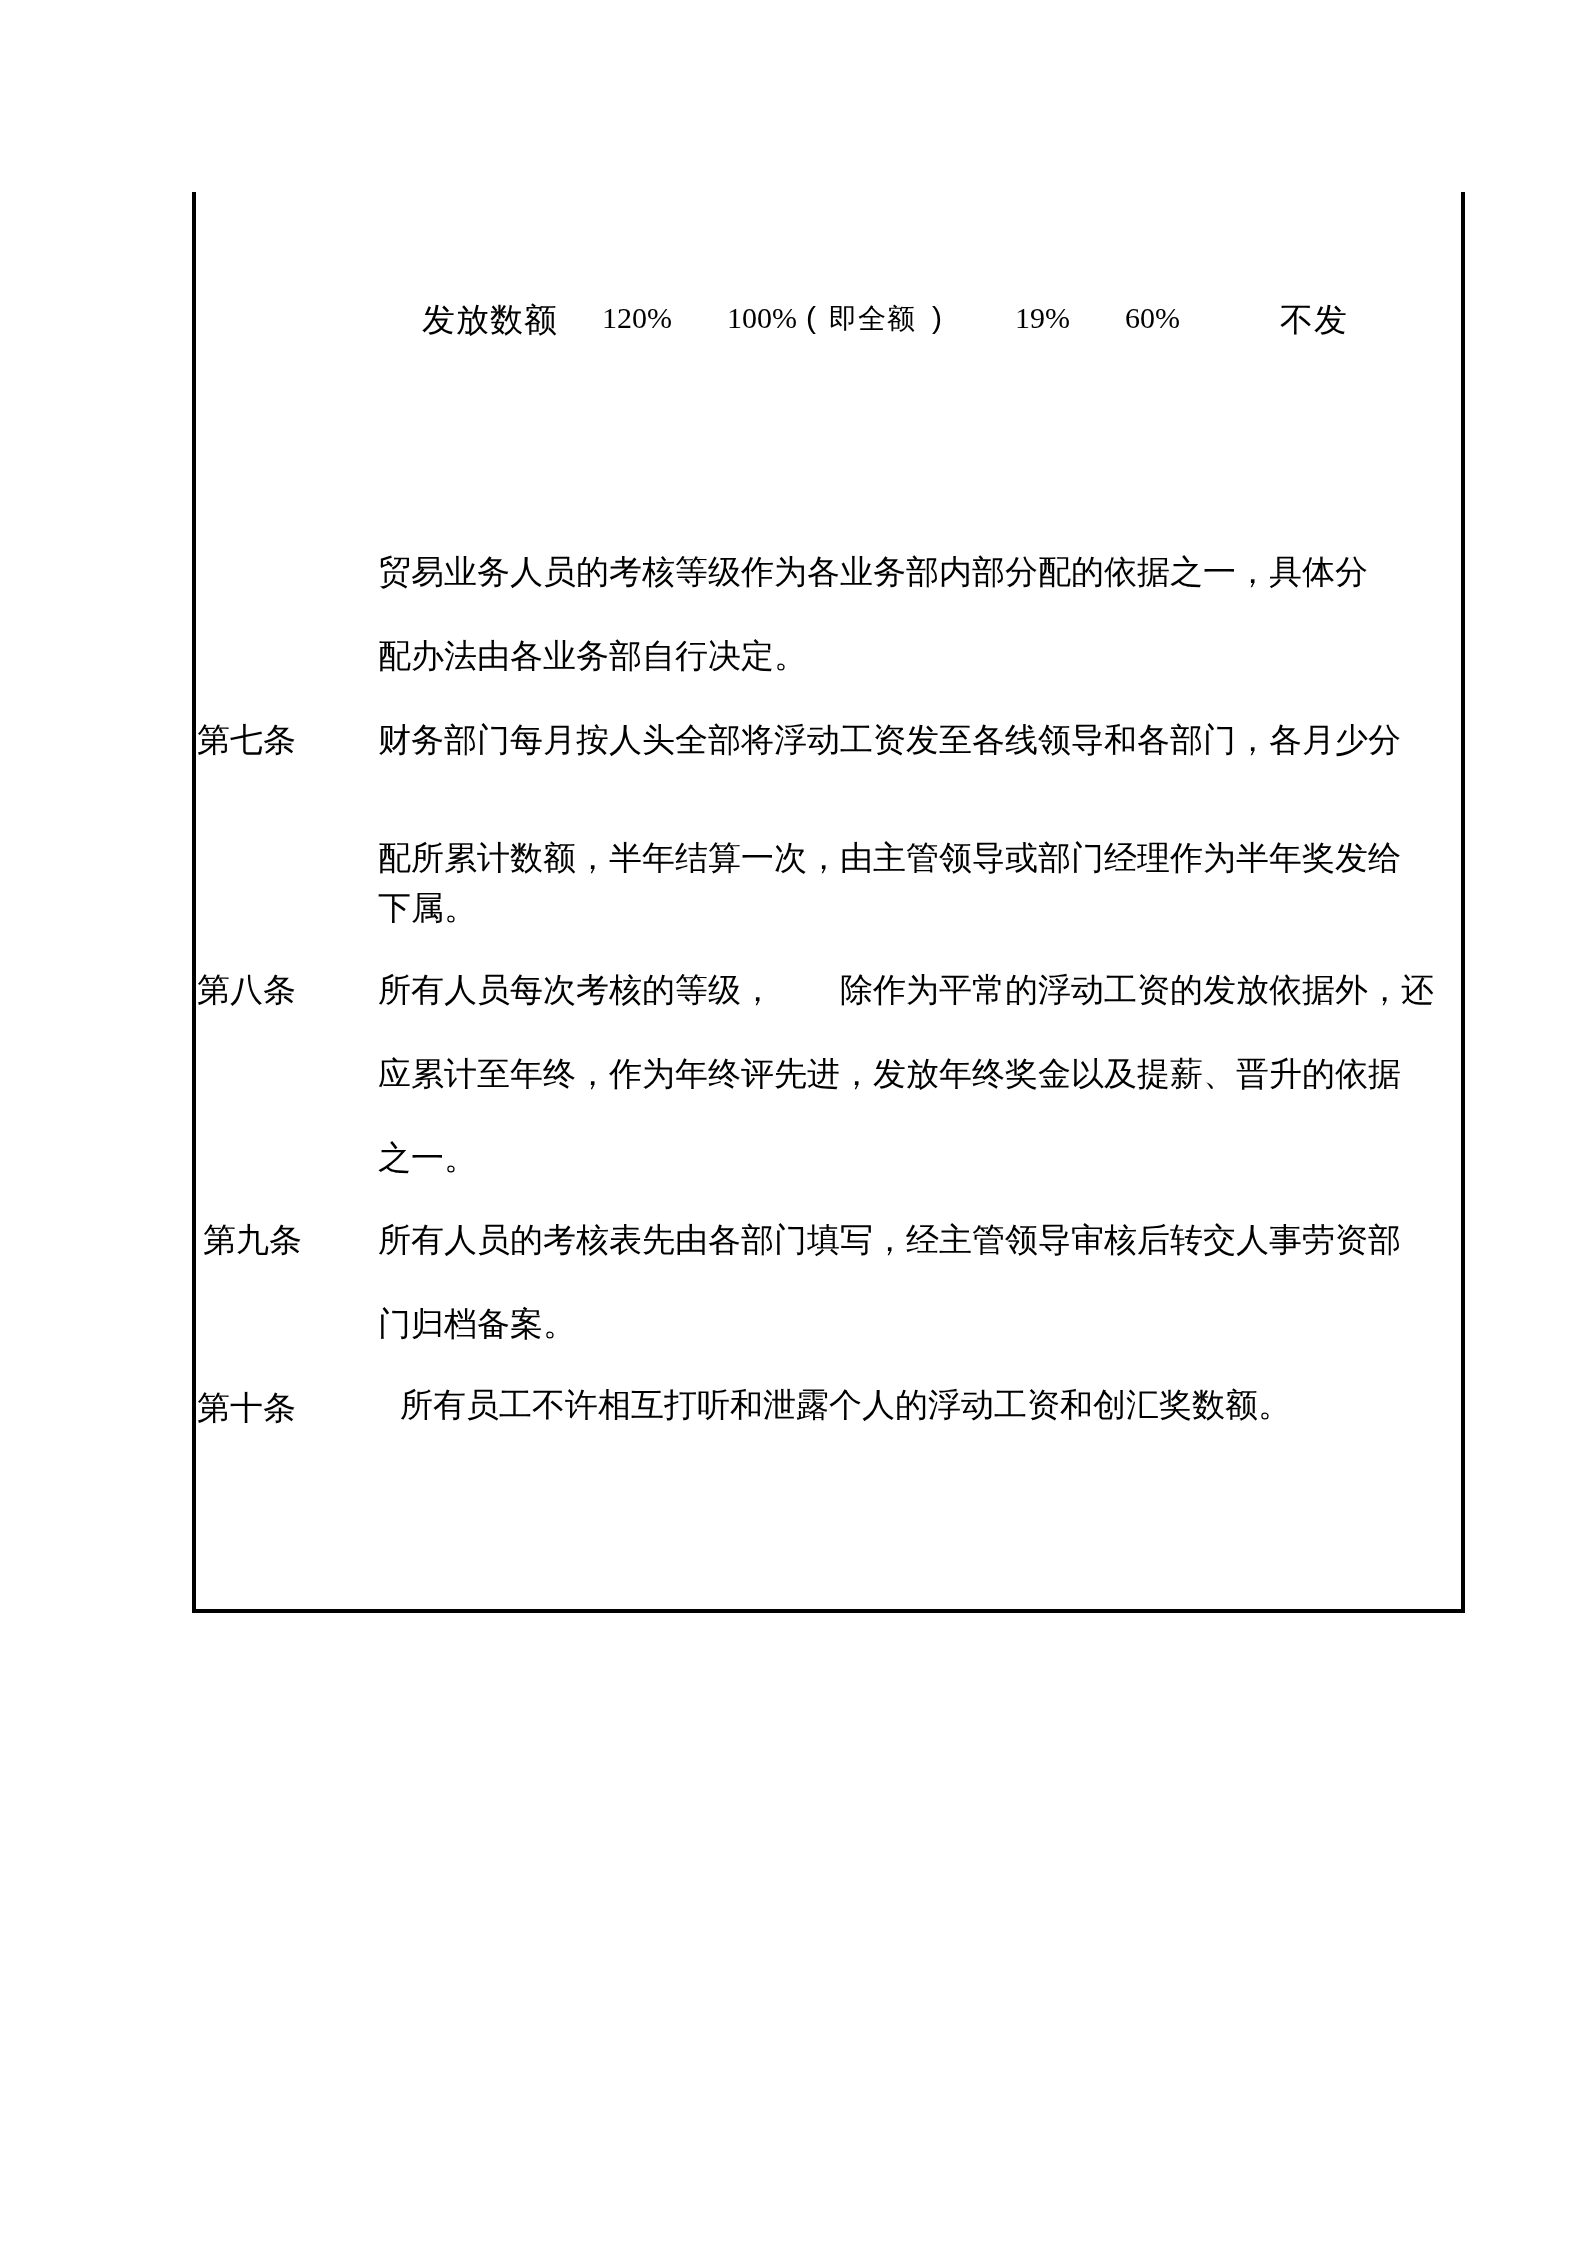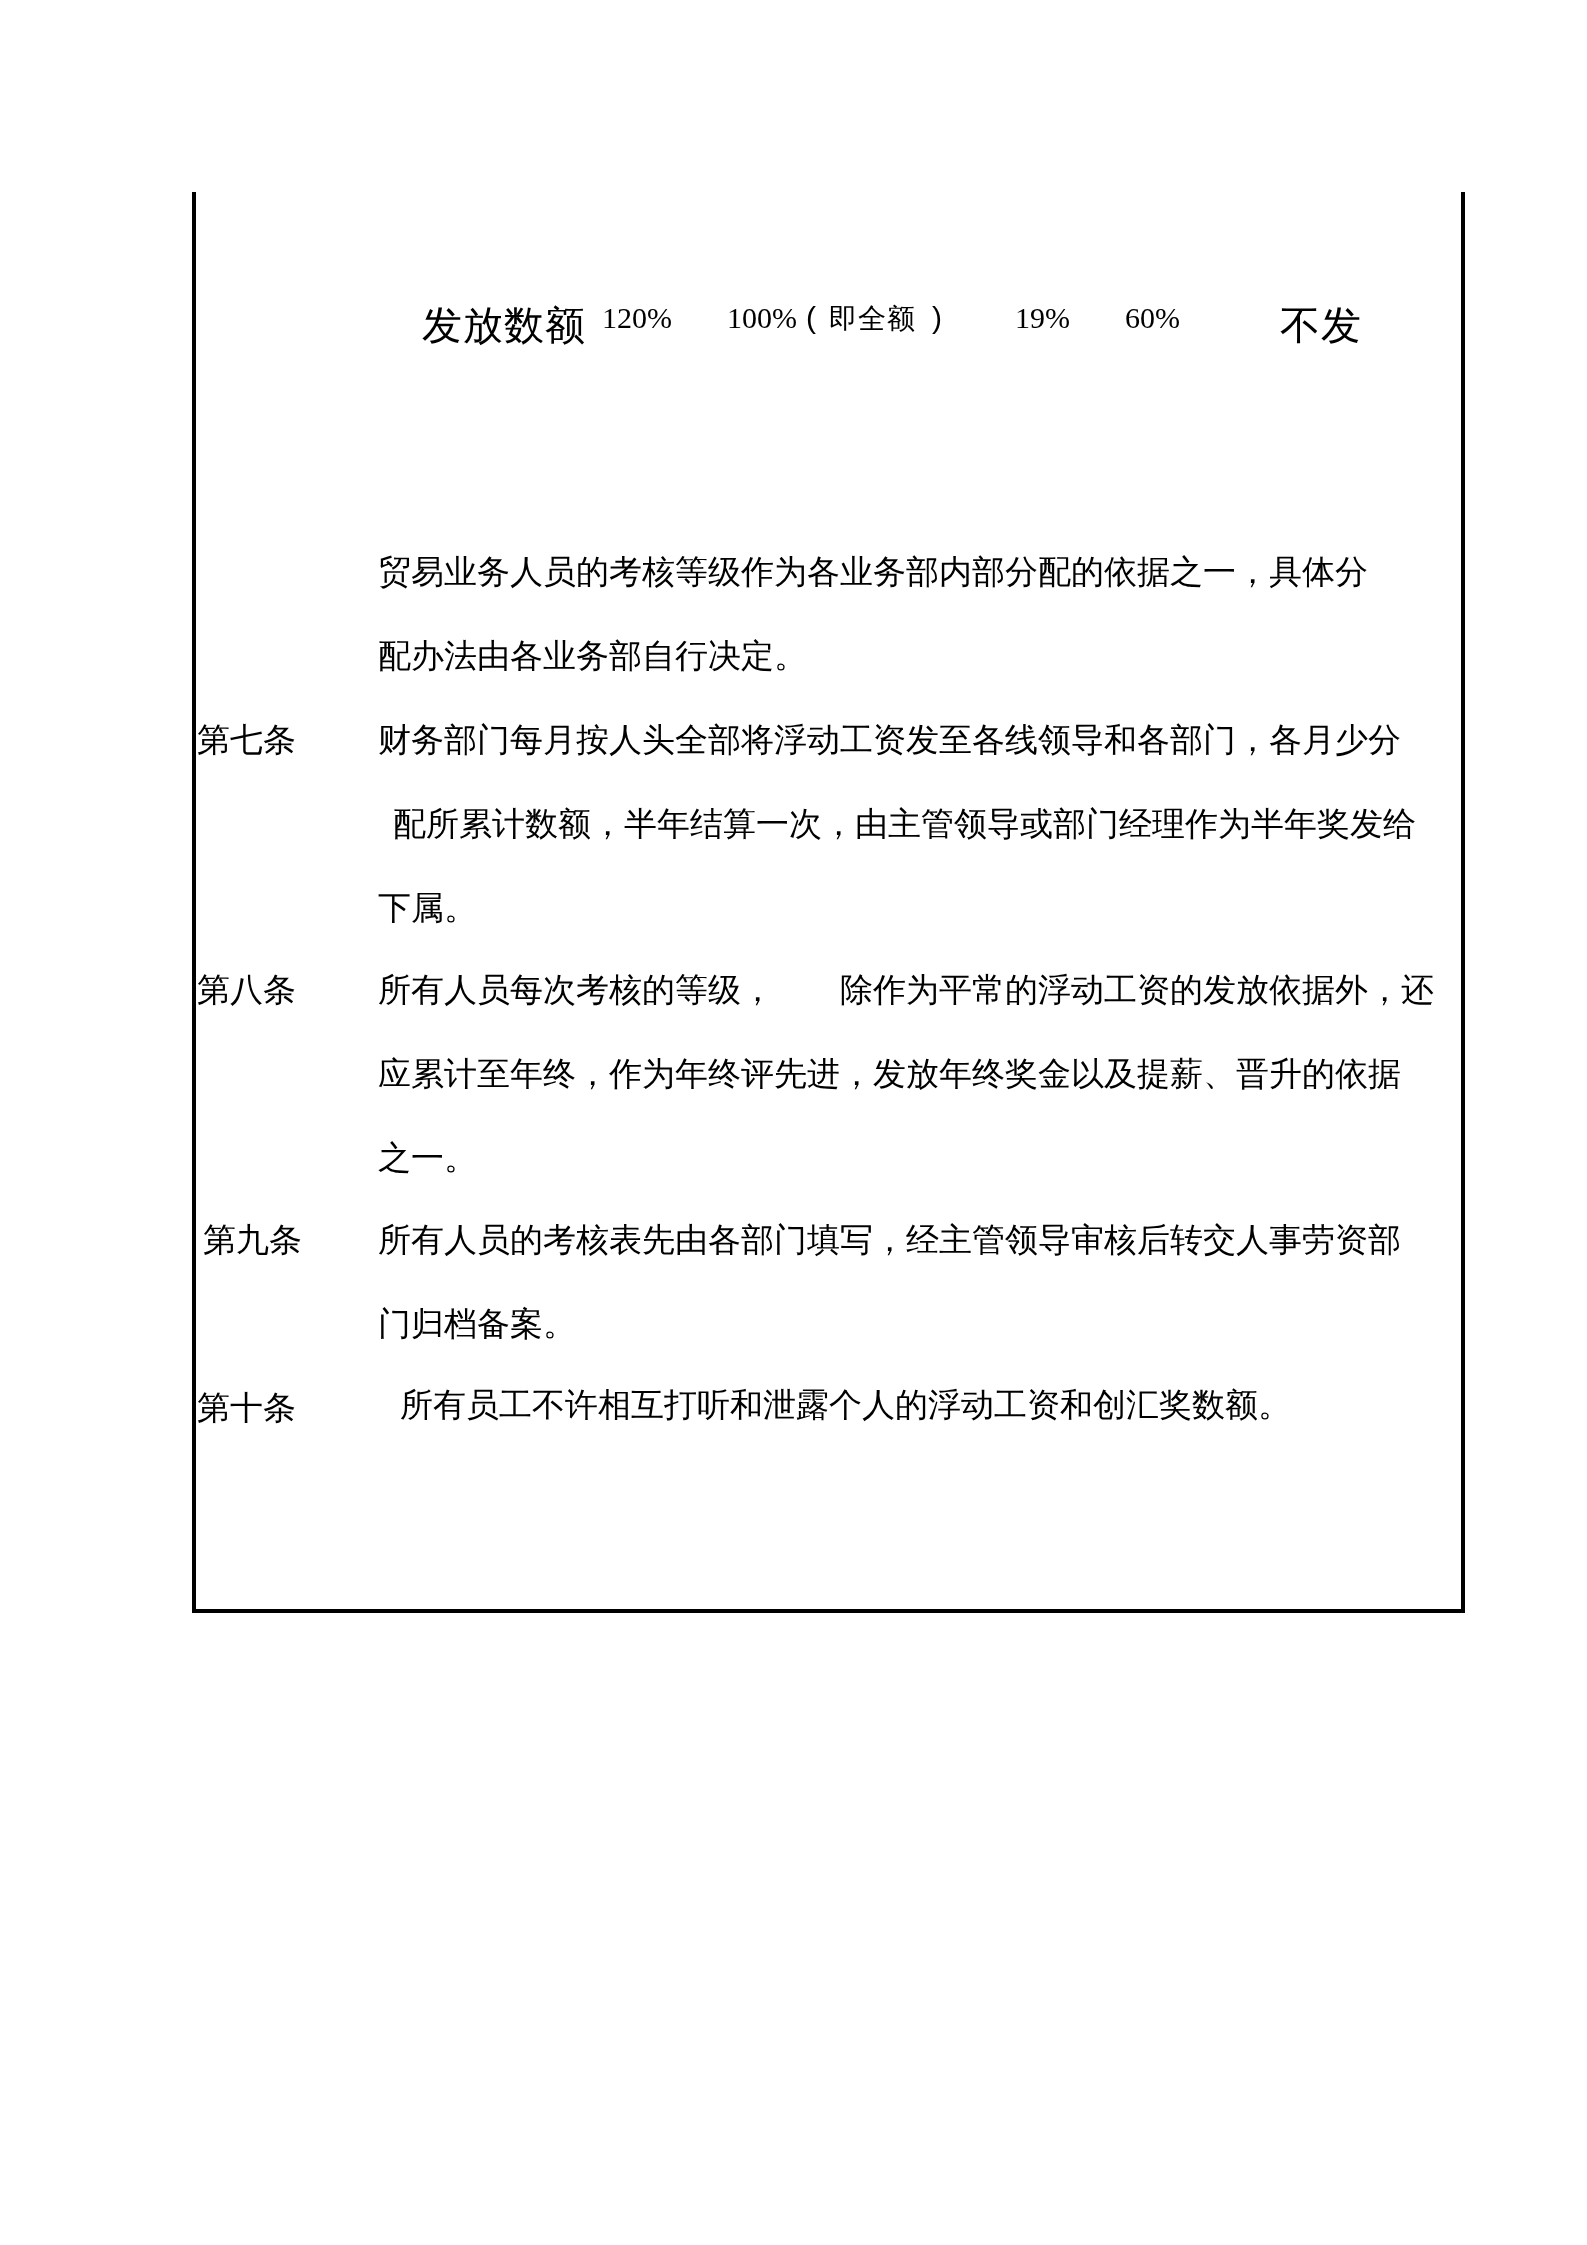--- a/index.html
+++ b/index.html
@@ -28,21 +28,21 @@
       border-top: none;
     }
     .abs {
       position: absolute;
       white-space: nowrap;
       font-size: 33px;
       line-height: 40px;
     }
     .cn {
       font-family: "DejaVu Serif", "Liberation Serif", serif;
-      font-size: 40px;
+      font-size: 33px;
       letter-spacing: 1px;
     }
     .num {
       font-family: Liberation Serif, serif;
       font-size: 30px;
     }
     .paren {
       font-family: "Liberation Sans", "DejaVu Sans", sans-serif;
       font-size: 30px;
     }
@@ -74,21 +74,21 @@
 </div>
 
 <div>
   <span class="abs body-line" style="left:378px; top:552px;">贸易业务人员的考核等级作为各业务部内部分配的依据之一，具体分</span>
   <span class="abs body-line" style="left:378px; top:636px;">配办法由各业务部自行决定。</span>
 </div>
 
 <div>
   <span class="abs label" style="left:197px; top:720px;">第七条</span>
   <span class="abs body-line" style="left:378px; top:720px;">财务部门每月按人头全部将浮动工资发至各线领导和各部门，各月少分</span>
-  <span class="abs body-line" style="left:378px; top:804px;margin-left:15px;">配所累计数额，半年结算一次，由主管领导或部门经理作为半年奖发给</span>
+  <span class="abs body-line" style="left:378px; top:838px;">配所累计数额，半年结算一次，由主管领导或部门经理作为半年奖发给</span>
   <span class="abs body-line" style="left:378px; top:888px;">下属。</span>
 </div>
 
 <div>
   <span class="abs label" style="left:197px; top:970px;">第八条</span>
   <span class="abs body-line" style="left:378px; top:970px;">所有人员每次考核的等级，　　除作为平常的浮动工资的发放依据外，还</span>
   <span class="abs body-line" style="left:378px; top:1054px;">应累计至年终，作为年终评先进，发放年终奖金以及提薪、晋升的依据</span>
   <span class="abs body-line" style="left:378px; top:1138px;">之一。</span>
 </div>
 

